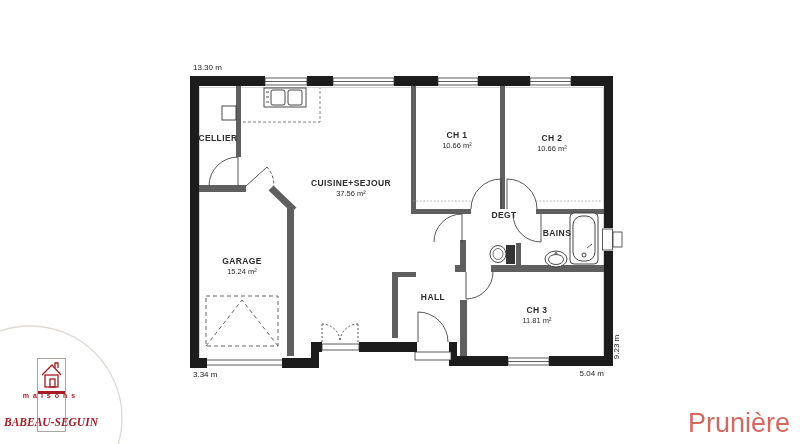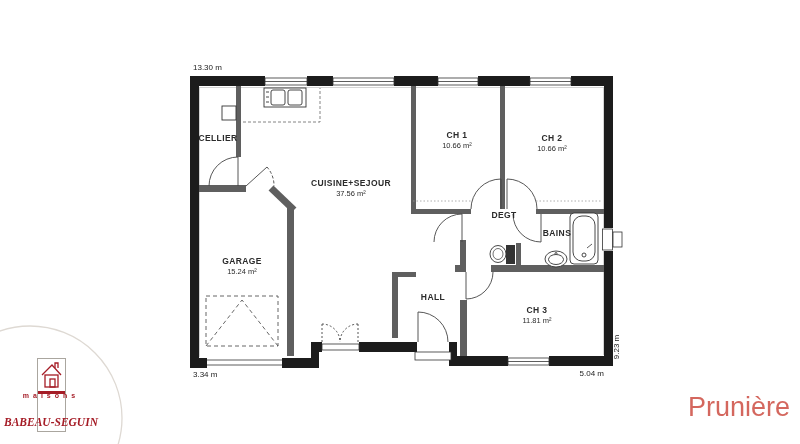--- a/index.html
+++ b/index.html
@@ -10,21 +10,21 @@
   .area-label{font-size:7.5px;fill:#2b2b2b;}
   .dim-label{font-size:8px;fill:#222;}
   .logo-box{position:absolute;left:37px;top:358px;width:27px;height:72px;
             border:1px solid #aaa69f;background:transparent;}
   .logo-underline{position:absolute;left:38px;top:391px;width:27px;height:3px;background:#a51c26;}
   .logo-maisons{position:absolute;left:8px;top:392px;width:86px;text-align:center;
     font-size:7px;font-weight:700;letter-spacing:4px;color:#a51c26;}
   .logo-name{position:absolute;left:2px;top:400px;width:98px;text-align:center;
     font-size:11.5px;font-weight:700;font-style:italic;
     font-family:"Liberation Serif",serif;color:#a51c26;margin-top:16px;}
-  .plan-title{position:absolute;left:640px;top:392px;width:150px;text-align:right;
+  .plan-title{position:absolute;left:640px;top:408px;width:150px;text-align:right;
     font-size:27px;color:#d4675e;}
 </style>
 </head>
 <body>
 
 
 
 <svg width="800" height="444" viewBox="0 0 800 444">
 
   <circle cx="30" cy="418" r="92" fill="none" stroke="#ded9d3" stroke-width="1.3"></circle>

